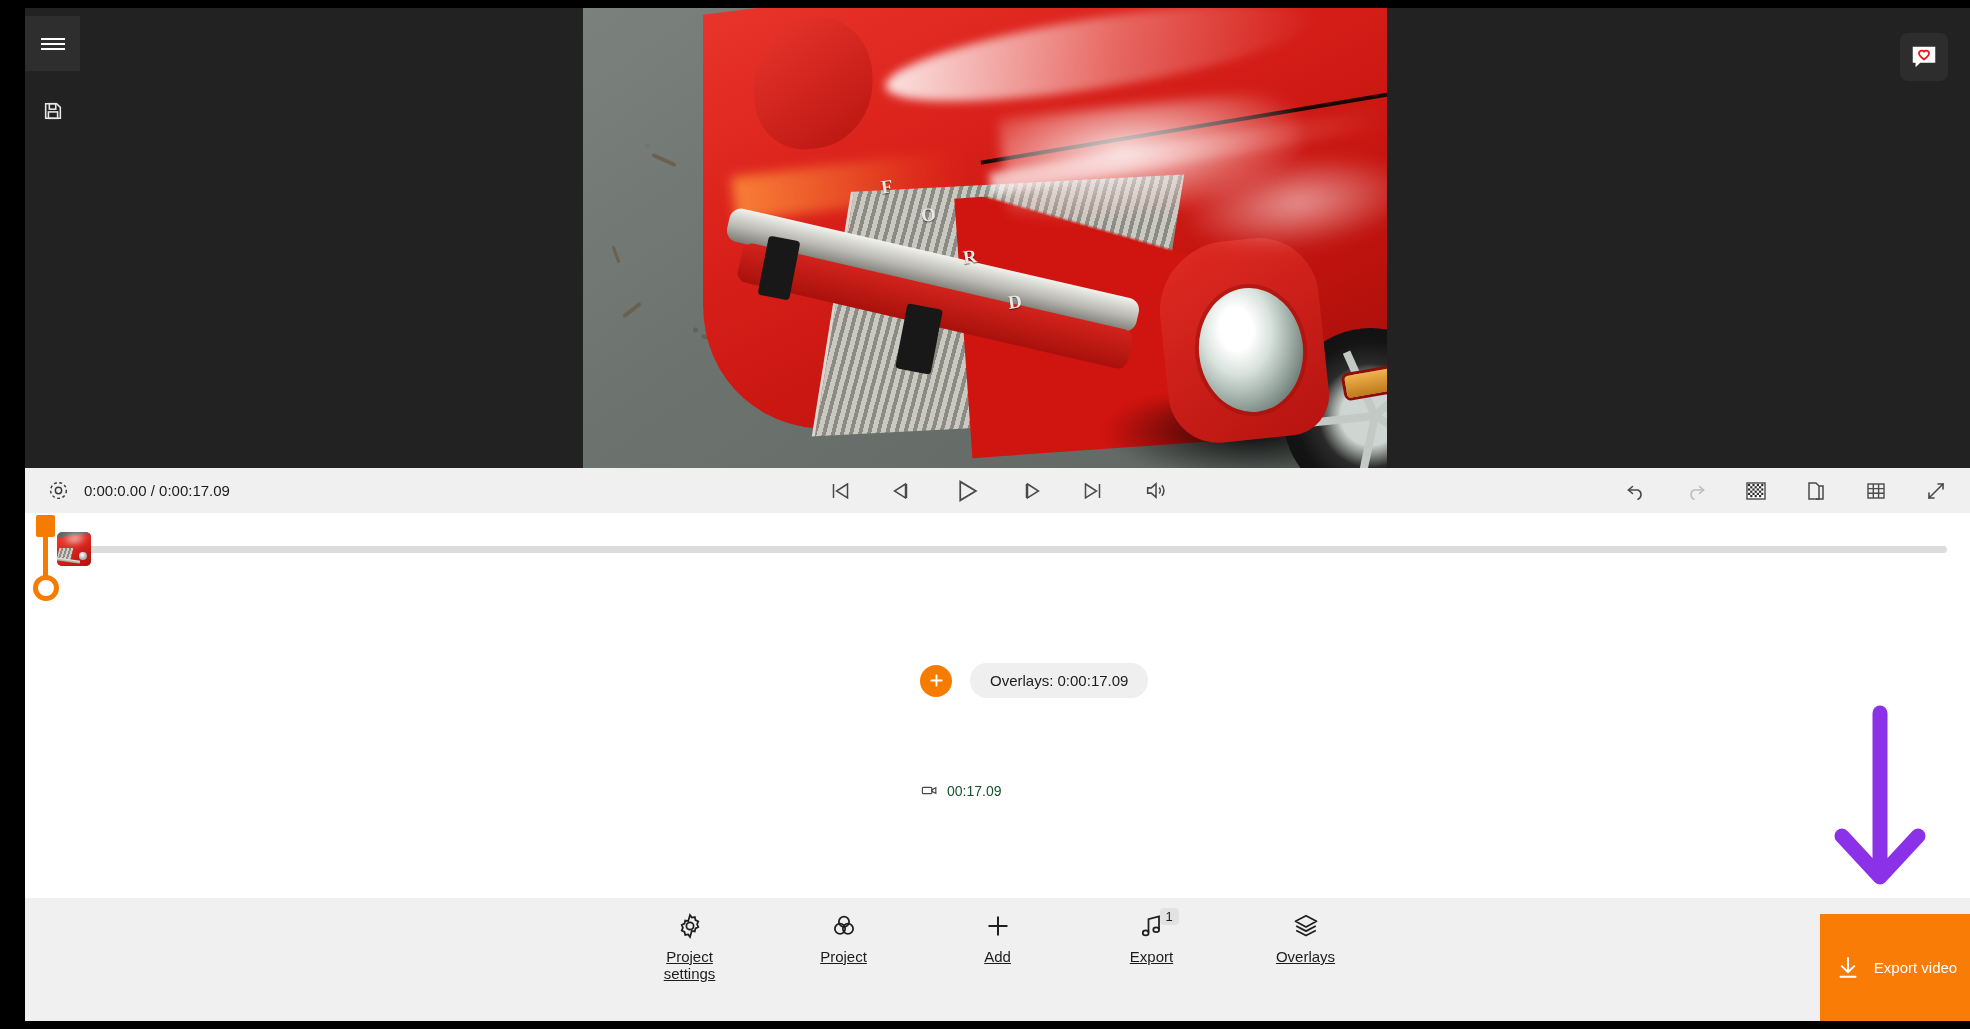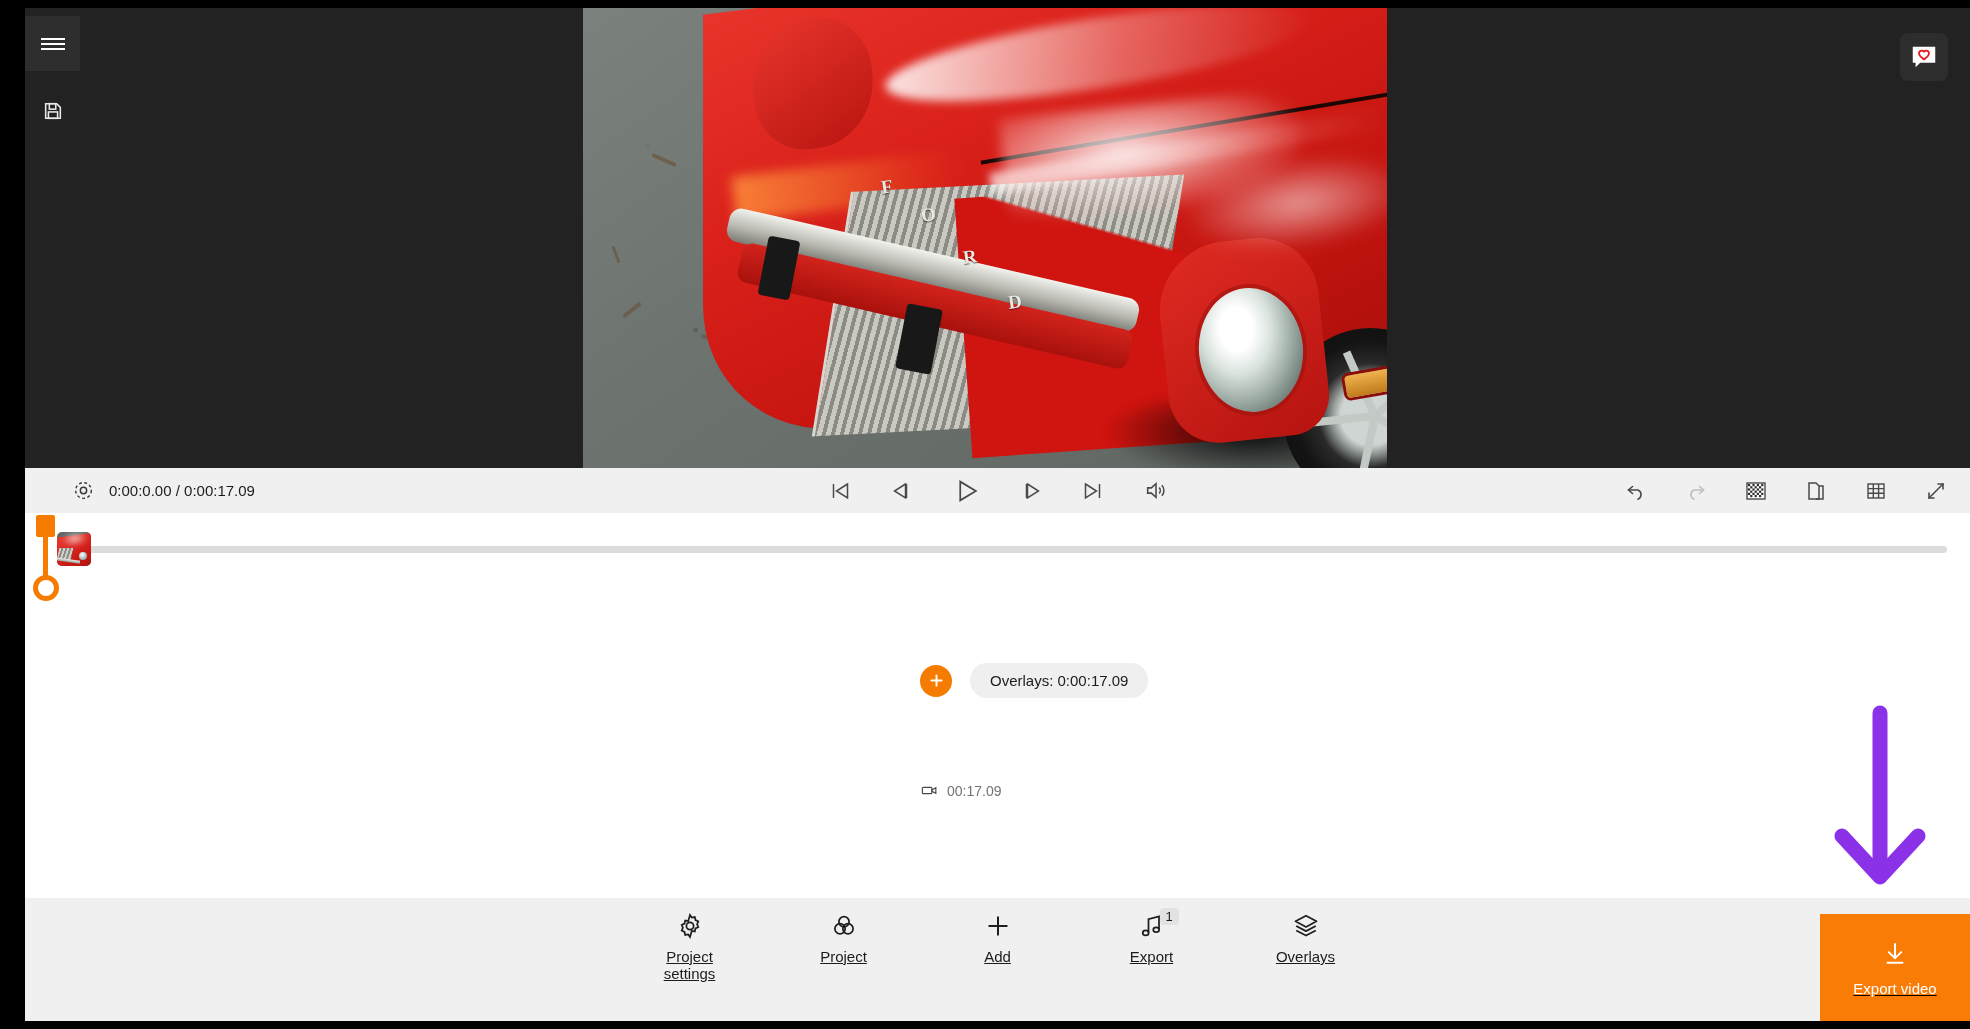--- a/index.html
+++ b/index.html
@@ -154,21 +154,21 @@
     filter: blur(4px);
   }
   .ford-letter {
     position: absolute; color: #e9e9e4; font-family: "Liberation Serif", serif;
     font-size: 19px; font-weight: bold; text-shadow: 0 1px 1px rgba(0,0,0,.6);
   }
 
   
   .transport {
     position: absolute; left: 0; top: 460px; width: 1945px; height: 45px;
-    background: #f0f0f0; display: flex; align-items: center; padding-left: 25px;
+    background: #f0f0f0; display: flex; align-items: center;
   }
   .time-group { display: flex; align-items: center; gap: 14px; padding-left: 22px; }
   .time-text { font-size: 15px; color: #1c1c1c; }
   .playback { position: absolute; left: 50%; transform: translateX(-50%);
     display: flex; align-items: center; gap: 38px; }
   .tb-icon { cursor: pointer; display: flex; align-items: center; justify-content: center; }
   .right-tools { position: absolute; right: 22px; display: flex; align-items: center; gap: 36px; }
 
   
   .timeline {
@@ -200,21 +200,21 @@
   .clip-thumb {
     position: relative; width: 100px; height: 104px; border-radius: 8px; overflow: hidden;
     cursor: pointer;
   }
   .clip-vol {
     position: absolute; left: 7px; bottom: 6px; display: flex; align-items: center; gap: 5px;
     color: #fff; font-size: 14px; text-shadow: 0 1px 3px rgba(0,0,0,.85);
   }
   .clip-dur-label {
     position: absolute; left: 895px; top: 268px; display: flex; align-items: center; gap: 8px;
-    font-size: 14px; color: #737373;
+    font-size: 14px; color: #14532d;
   }
   .add-btn {
     width: 32px; height: 32px; border-radius: 50%; background: #f57c00;
     display: flex; align-items: center; justify-content: center; cursor: pointer;
   }
   .dur-pill {
     background: #efefef; border-radius: 17px; padding: 9px 20px;
     font-size: 15px; color: #1c1c1c; cursor: pointer;
   }
 
@@ -248,22 +248,22 @@
     cursor: pointer; position: relative;
   }
   .tool-label { font-size: 15px; color: #1c1c1c; text-align: center; line-height: 1.15; text-decoration: underline; }
   .audio-badge {
     position: absolute; left: 54px; top: -4px;
     background: #e2e2e2; border-radius: 4px; padding: 1px 6px;
     font-size: 13px; color: #1c1c1c;
   }
   .export-btn {
     position: absolute; right: 0; top: 16px; width: 150px; height: 107px;
-    background: #f97c07; display: flex; flex-direction: column;
-    align-items: center; justify-content: center; gap: 11px; cursor: pointer; text-decoration: underline;
+    background: #f97c07; display: flex; flex-direction: row;
+    align-items: center; justify-content: center; gap: 11px; cursor: pointer;
   }
   .export-label { color: #fff; font-size: 15px; }
 
   
   .arrow-annot {
     position: absolute; left: 1820px; top: 705px; width: 120px; height: 200px;
     pointer-events: none;
   }
 </style>
 </head>

